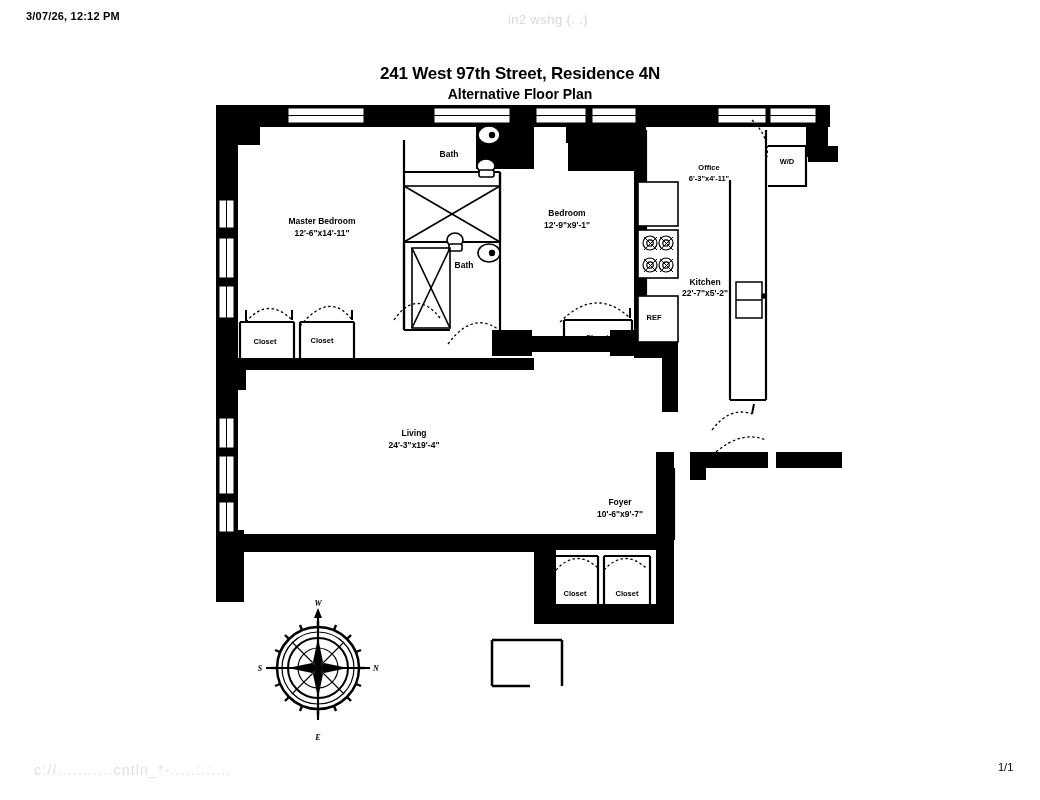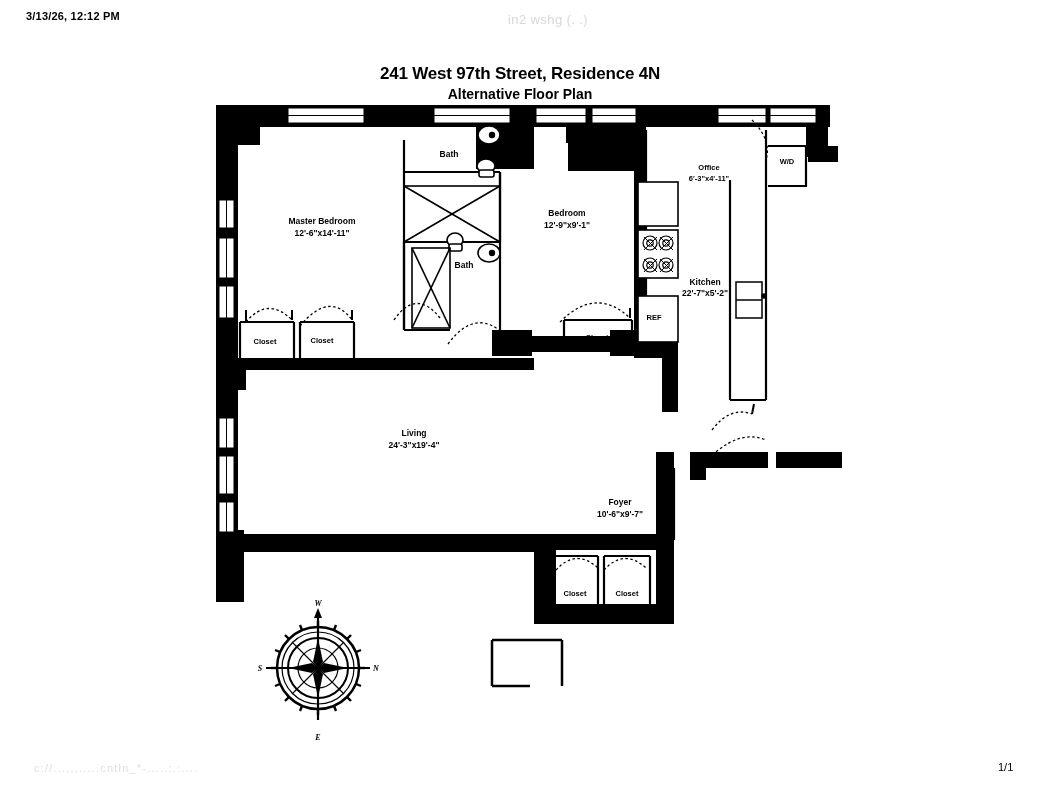--- a/index.html
+++ b/index.html
@@ -2,42 +2,42 @@
 <html><head>
 <meta charset="utf-8">
 <style>
   html,body{margin:0;padding:0;background:#ffffff;}
   body{width:1040px;height:800px;position:relative;overflow:hidden;
        font-family:"Liberation Sans",sans-serif;color:#000;}
 
   .hdr{position:absolute;top:10px;left:26px;font-size:11px;font-weight:bold;letter-spacing:.2px;}
   .hdr-faded{position:absolute;top:12px;left:508px;font-size:13px;color:#d8d8d8;
              letter-spacing:.4px;white-space:nowrap;user-select:none;}
-  .ftr-faded{position:absolute;top:762px;left:34px;font-size:11px;color:#e0e0e0;
+  .ftr-faded{position:absolute;top:762px;left:34px;font-size:14px;color:#e0e0e0;
              letter-spacing:1.2px;white-space:nowrap;}
   .ftr-page{position:absolute;top:761px;left:998px;font-size:11px;font-weight:normal;}
 
   .title{position:absolute;top:64px;left:0;width:1040px;text-align:center;
          font-size:17px;font-weight:bold;letter-spacing:-.2px;}
   .subtitle{position:absolute;top:86px;left:0;width:1040px;text-align:center;
             font-size:14px;font-weight:bold;}
 
   #plan{position:absolute;top:0;left:0;}
 
   .rm{font-size:8.5px;font-weight:bold;text-anchor:middle;
       font-family:"Liberation Sans",sans-serif;}
   .rm-s{font-size:7.5px;font-weight:bold;text-anchor:middle;
         font-family:"Liberation Sans",sans-serif;}
   .cmp{font-size:8px;font-weight:bold;font-style:italic;text-anchor:middle;
        font-family:"Liberation Serif",serif;}
 </style>
 </head>
 <body>
 
-<div class="hdr">3/13/26, 12:12 PM</div>
+<div class="hdr">3/07/26, 12:12 PM</div>
 <div class="hdr-faded">in2 wshg (. .)</div>
 
 <div class="title">241 West 97th Street, Residence 4N</div>
 <div class="subtitle">Alternative Floor Plan</div>
 
 <svg id="plan" width="1040" height="800" viewBox="0 0 1040 800">
 
   <g fill="#000">
 
     <rect x="216" y="105" width="614" height="22"></rect>

